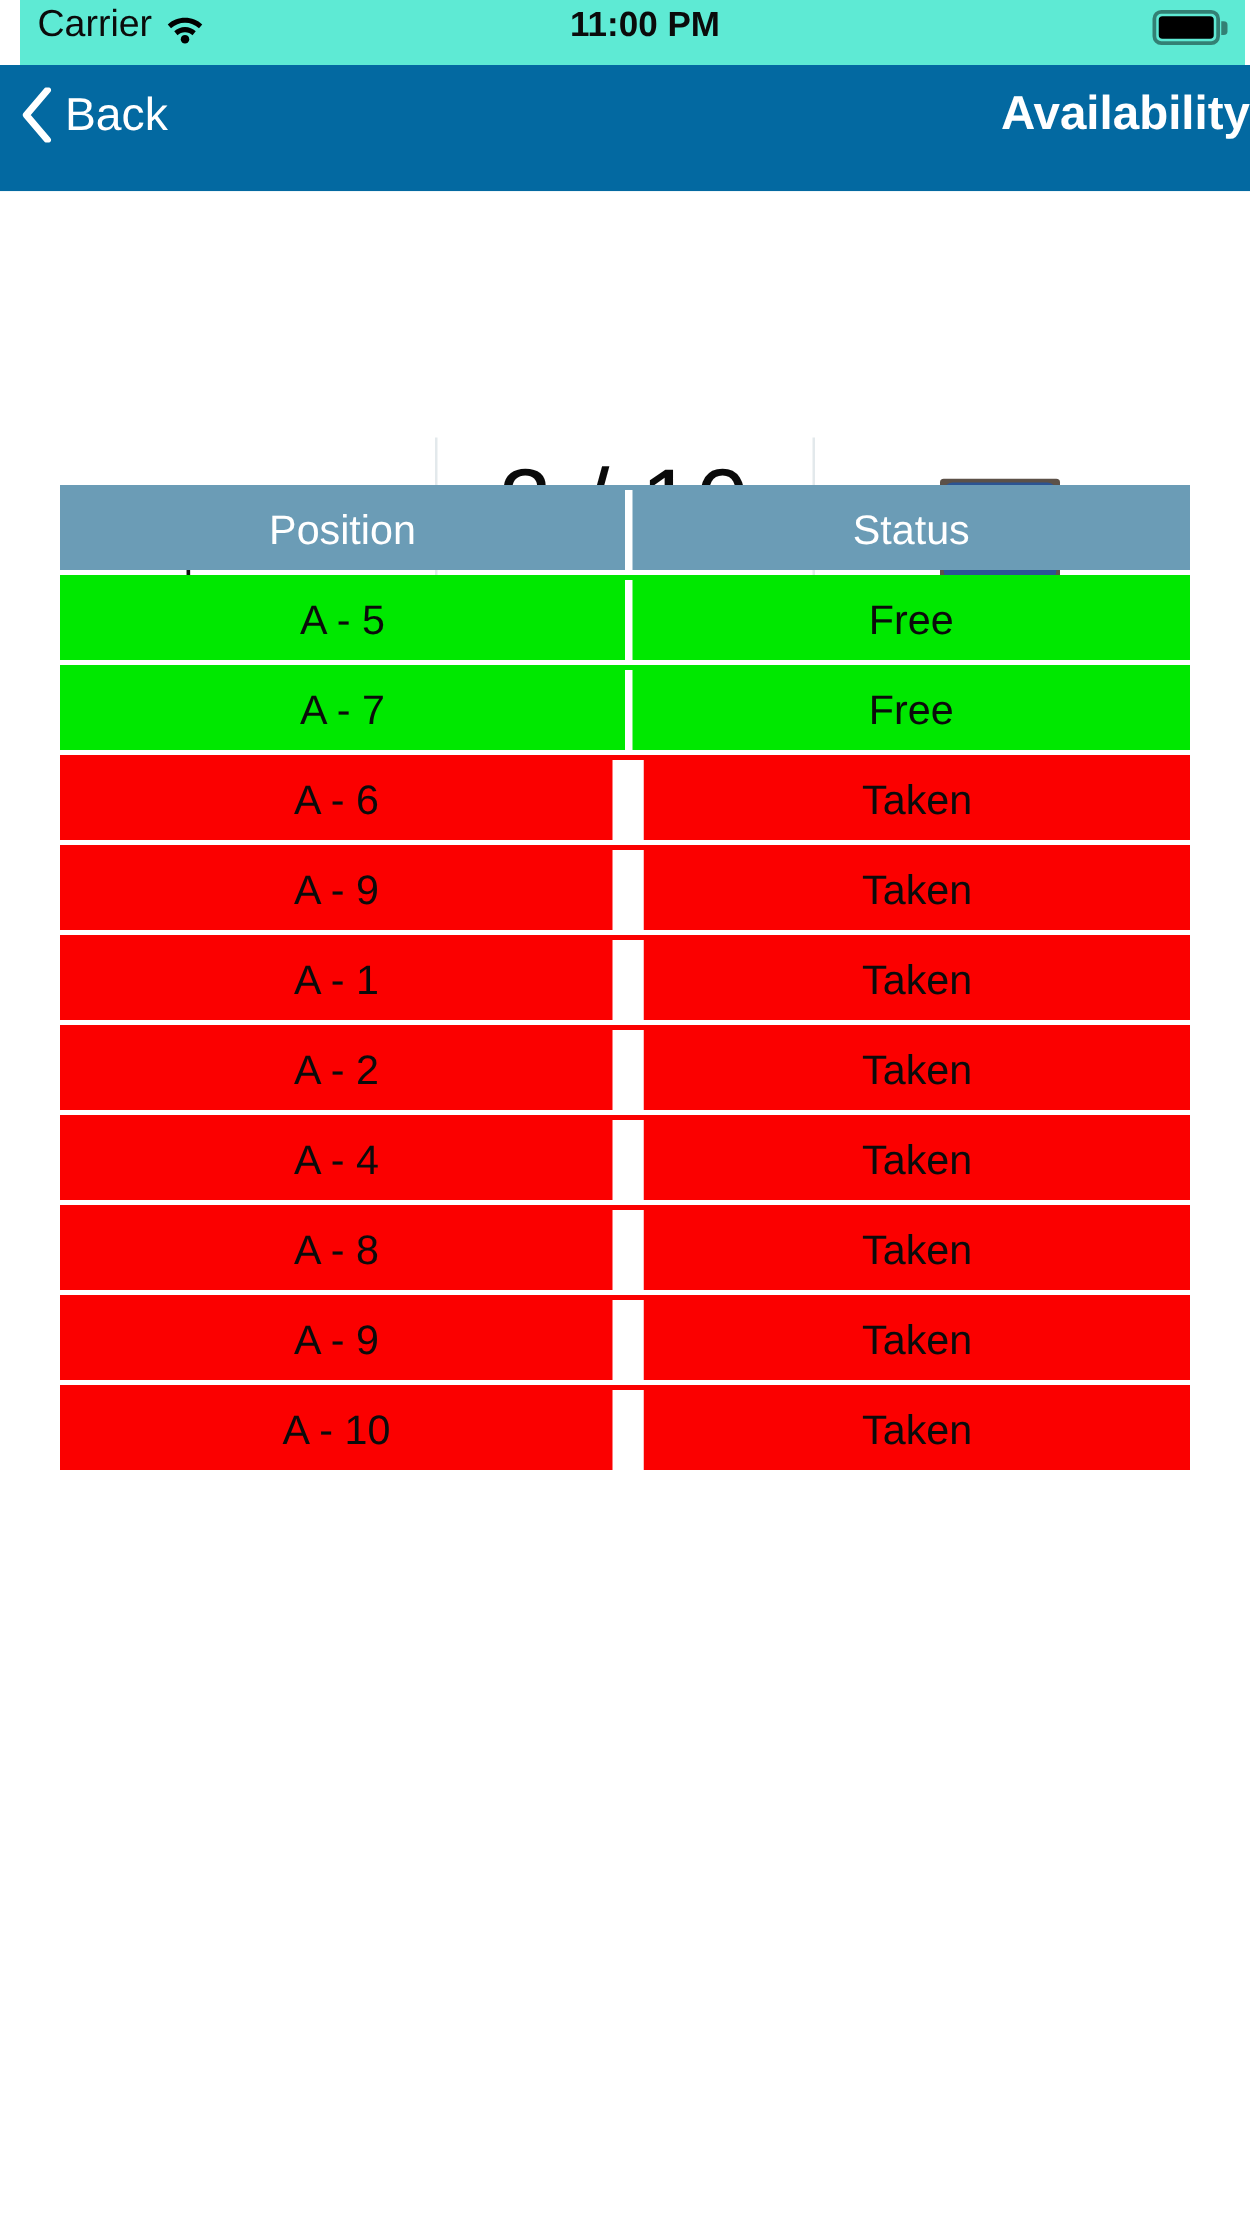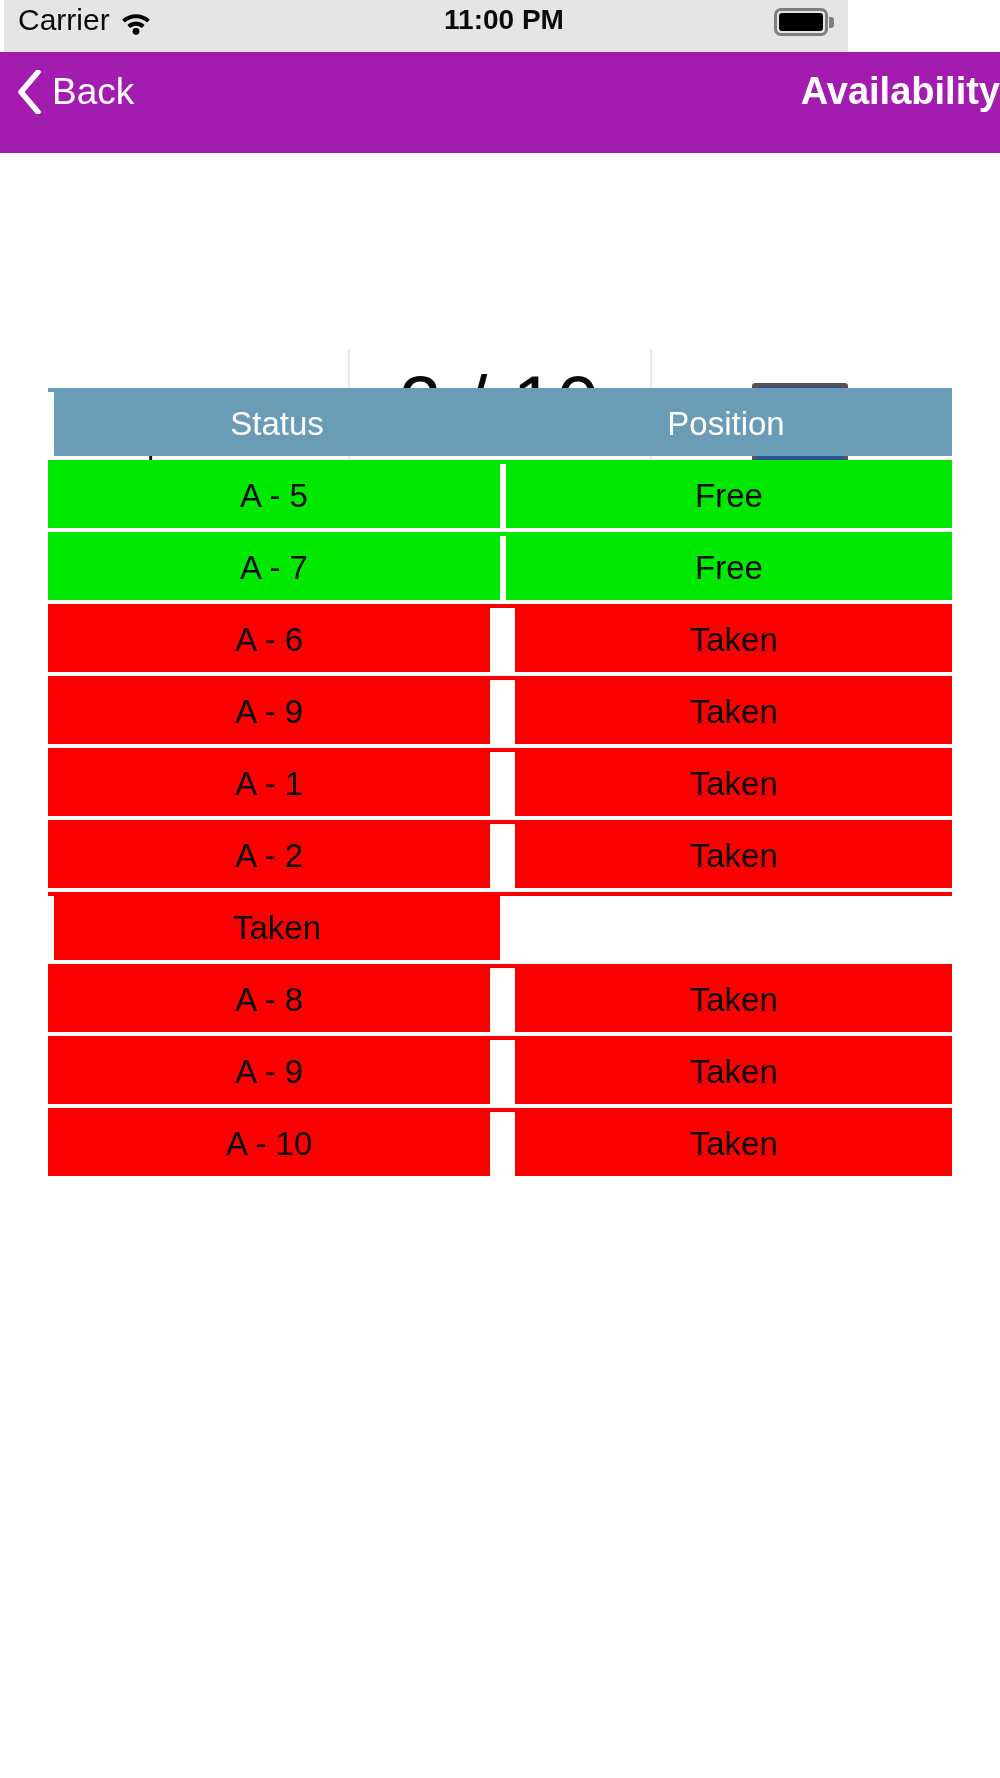--- a/index.html
+++ b/index.html
@@ -6,22 +6,22 @@
   html,body {
     width:1000px; height:1778px;
     background:#ffffff;
     font-family:"Liberation Sans","DejaVu Sans",sans-serif;
     overflow:hidden;
   }
   .phone { position:relative; width:1000px; height:1778px; background:#ffffff; }
 
   
   .statusbar{
-    position:absolute; left:4px; top:0; width:844px; height:52px;
-    background:#e5e5e5; color:#000;
+    position:absolute; left:16px; top:0; width:980px; height:52px;
+    background:#5eead4; color:#000;
   }
   .sb-left{ position:absolute; left:14px; top:3px; display:flex; align-items:center; gap:10px; }
   .sb-carrier{ font-size:30px; letter-spacing:0px; color:#0b0b0b; }
   .wifi-icon{ display:inline-block; width:32px; height:26px; position:relative; top:3px;}
   .sb-time{
     position:absolute; left:0; top:4px; width:1000px; text-align:center;
     font-size:28px; font-weight:bold; color:#0b0b0b;
   }
   .sb-right{ position:absolute; right:14px; top:8px; }
   .battery{ position:relative; width:60px; height:28px; }
@@ -34,21 +34,21 @@
     background:#000; border-radius:3px;
   }
   .battery .cap{
     position:absolute; left:55px; top:9px; width:5px; height:11px;
     background:rgba(0,0,0,.45); border-radius:0 3px 3px 0;
   }
 
   
   .navbar{
     position:absolute; left:0; top:52px; width:1000px; height:101px;
-    background:#a21caf;
+    background:#0369a1;
     padding-left:28px;
   }
   .nav-back{
     position:absolute; left:16px; top:18px; display:flex; align-items:center; gap:10px;
     cursor:pointer;
   }
   .chev{ width:26px; height:44px; display:block; }
   .nav-back-label{ font-size:37px; color:#ffffff; }
   .nav-title{
     position:absolute; left:0; top:18px; width:1000px; text-align:right;
@@ -151,22 +151,22 @@
     <div class="sum-divider-2"></div>
     <div class="p-sign">
       <div class="inner">
         <span class="pletter">P</span>
       </div>
     </div>
   </div>
 
   <div class="table">
     <div class="row head">
+      <div class="cell pos">Position</div>
       <div class="cell st">Status</div>
-      <div class="cell pos">Position</div>
     </div>
     <div id="rows-host">
         <div class="row free">
           <div class="cell pos">A - 5</div>
           <div class="cell st">Free</div>
         </div>
         <div class="row free">
           <div class="cell pos">A - 7</div>
           <div class="cell st">Free</div>
         </div>
@@ -180,20 +180,21 @@
         </div>
         <div class="row taken">
           <div class="cell pos">A - 1</div>
           <div class="cell st">Taken</div>
         </div>
         <div class="row taken">
           <div class="cell pos">A - 2</div>
           <div class="cell st">Taken</div>
         </div>
         <div class="row taken">
+          <div class="cell pos">A - 4</div>
           <div class="cell st">Taken</div>
         </div>
         <div class="row taken">
           <div class="cell pos">A - 8</div>
           <div class="cell st">Taken</div>
         </div>
         <div class="row taken">
           <div class="cell pos">A - 9</div>
           <div class="cell st">Taken</div>
         </div>

